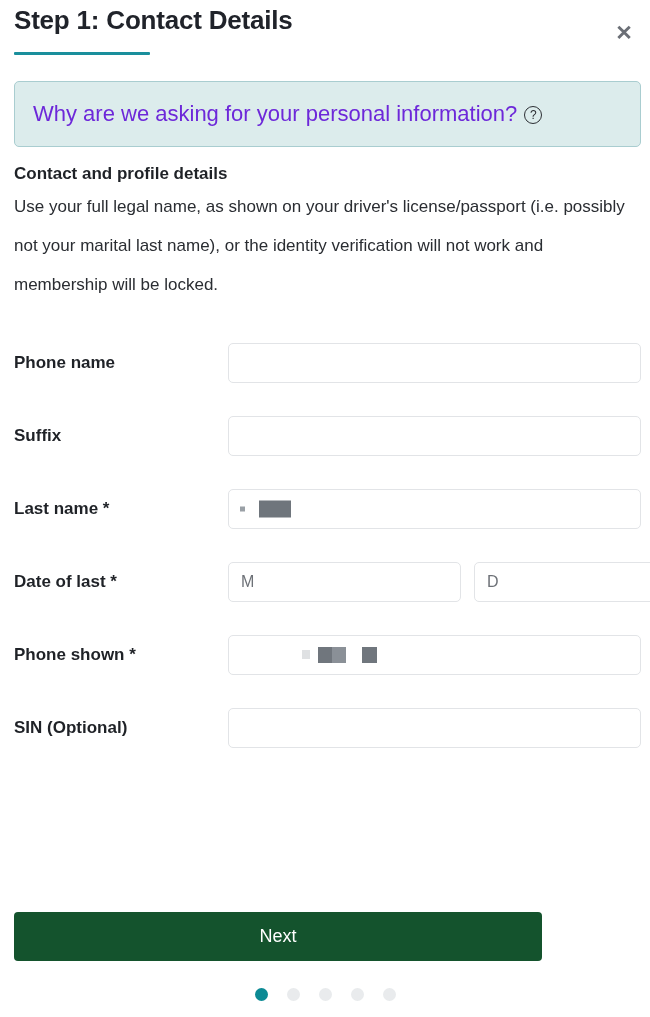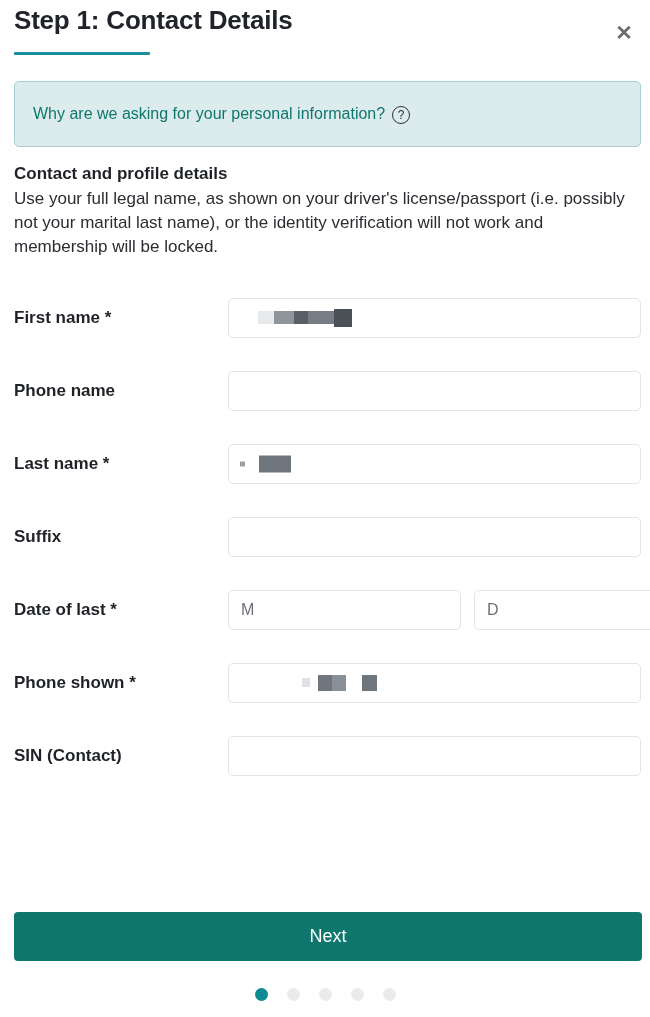--- a/index.html
+++ b/index.html
@@ -66,22 +66,22 @@
     background: #dcecec;
     border: 1px solid #a9cdd0;
     border-radius: 5px;
     display: flex;
     align-items: center;
     padding-left: 18px;
     cursor: pointer;
   }
 
   .info-banner-text {
-    font-size: 16px;
-    color: #0f766e;
+    font-size: 22px;
+    color: #6d28d9;
   }
 
   .help-circle {
     display: inline-flex;
     align-items: center;
     justify-content: center;
     width: 18px;
     height: 18px;
     border: 1.4px solid #2c2f34;
     border-radius: 50%;
@@ -101,21 +101,21 @@
   .intro-heading {
     font-size: 17px;
     font-weight: bold;
     color: #1f2227;
     margin-bottom: 3px;
   }
 
   .intro-body {
     font-size: 17px;
     color: #2a2d32;
-    line-height: 24px;
+    line-height: 39px;
   }
 
   
   .form {
     margin-top: 22px;
   }
 
   .form-row {
     display: flex;
     align-items: center;
@@ -184,23 +184,23 @@
   .redaction span {
     display: block;
     height: 13px;
   }
 
   
   .next-button {
     position: absolute;
     left: 14px;
     top: 912px;
-    width: 628px;
+    width: 528px;
     height: 49px;
-    background: #0f766e;
+    background: #14532d;
     color: #ffffff;
     border: none;
     border-radius: 4px;
     font-family: "Liberation Sans", sans-serif;
     font-size: 18px;
     cursor: pointer;
   }
 
   
   .dots {
@@ -241,72 +241,55 @@
     <span class="help-circle">?</span>
   </div>
 
   <div class="intro">
     <div class="intro-heading">Contact and profile details</div>
     <div class="intro-body">Use your full legal name, as shown on your driver's license/passport (i.e. possibly not your marital last name), or the identity verification will not work and membership will be locked.</div>
   </div>
 
   <div class="form">
 
-    <div class="form-row">
-      <div class="form-label">
-        <span>First name</span><span class="req"> *</span>
-      </div>
-      <div class="field-wrap">
-        <div class="input-holder">
-          <input class="text-input" type="text" placeholder="" style="">
-          <div class="redaction" style="left:30px;">
-            <span style="width:16px;background:#e8e9ea;"></span>
-              <span style="width:20px;background:#8f949a;"></span>
-              <span style="width:14px;background:#595f66;"></span>
-              <span style="width:26px;background:#777d84;"></span>
-              <span style="width:18px;height:18px;background:#4c5157;"></span>
-          </div>
-        </div>
-      </div>
-    </div>
 
     <div class="form-row">
       <div class="form-label">
         <span>Phone name</span><span class="req"></span>
+      </div>
+      <div class="field-wrap">
+        <div class="input-holder">
+          <input class="text-input" type="text" placeholder="" style="">
+        </div>
+      </div>
+    </div>
+
+    <div class="form-row">
+      <div class="form-label">
+        <span>Suffix</span><span class="req"></span>
       </div>
       <div class="field-wrap">
         <div class="input-holder">
           <input class="text-input" type="text" placeholder="" style="">
         </div>
       </div>
     </div>
 
     <div class="form-row">
       <div class="form-label">
         <span>Last name</span><span class="req"> *</span>
       </div>
       <div class="field-wrap">
         <div class="input-holder">
           <input class="text-input" type="text" placeholder="" style="">
           <div class="redaction" style="left:12px;">
             <span style="width:5px;height:5px;background:#9aa0a6;"></span>
               <span style="width:14px;background:transparent;"></span>
               <span style="width:32px;height:17px;background:#6f757c;"></span>
           </div>
-        </div>
-      </div>
-    </div>
-
-    <div class="form-row">
-      <div class="form-label">
-        <span>Suffix</span><span class="req"></span>
-      </div>
-      <div class="field-wrap">
-        <div class="input-holder">
-          <input class="text-input" type="text" placeholder="" style="">
         </div>
       </div>
     </div>
 
     <div class="form-row">
       <div class="form-label">
         <span>Date of last</span><span class="req"> *</span>
       </div>
       <div class="field-wrap">
         <input class="text-input dob-input" type="text" placeholder="M" style="">
@@ -329,21 +312,21 @@
               <span style="width:14px;height:16px;background:#8a9097;"></span>
               <span style="width:16px;background:transparent;"></span>
               <span style="width:15px;height:16px;background:#70767d;"></span>
           </div>
         </div>
       </div>
     </div>
 
     <div class="form-row">
       <div class="form-label">
-        <span>SIN (Contact)</span><span class="req"></span>
+        <span>SIN (Optional)</span><span class="req"></span>
       </div>
       <div class="field-wrap">
         <div class="input-holder">
           <input class="text-input" type="text" placeholder="" style="">
         </div>
       </div>
     </div>
 
   </div>
 

